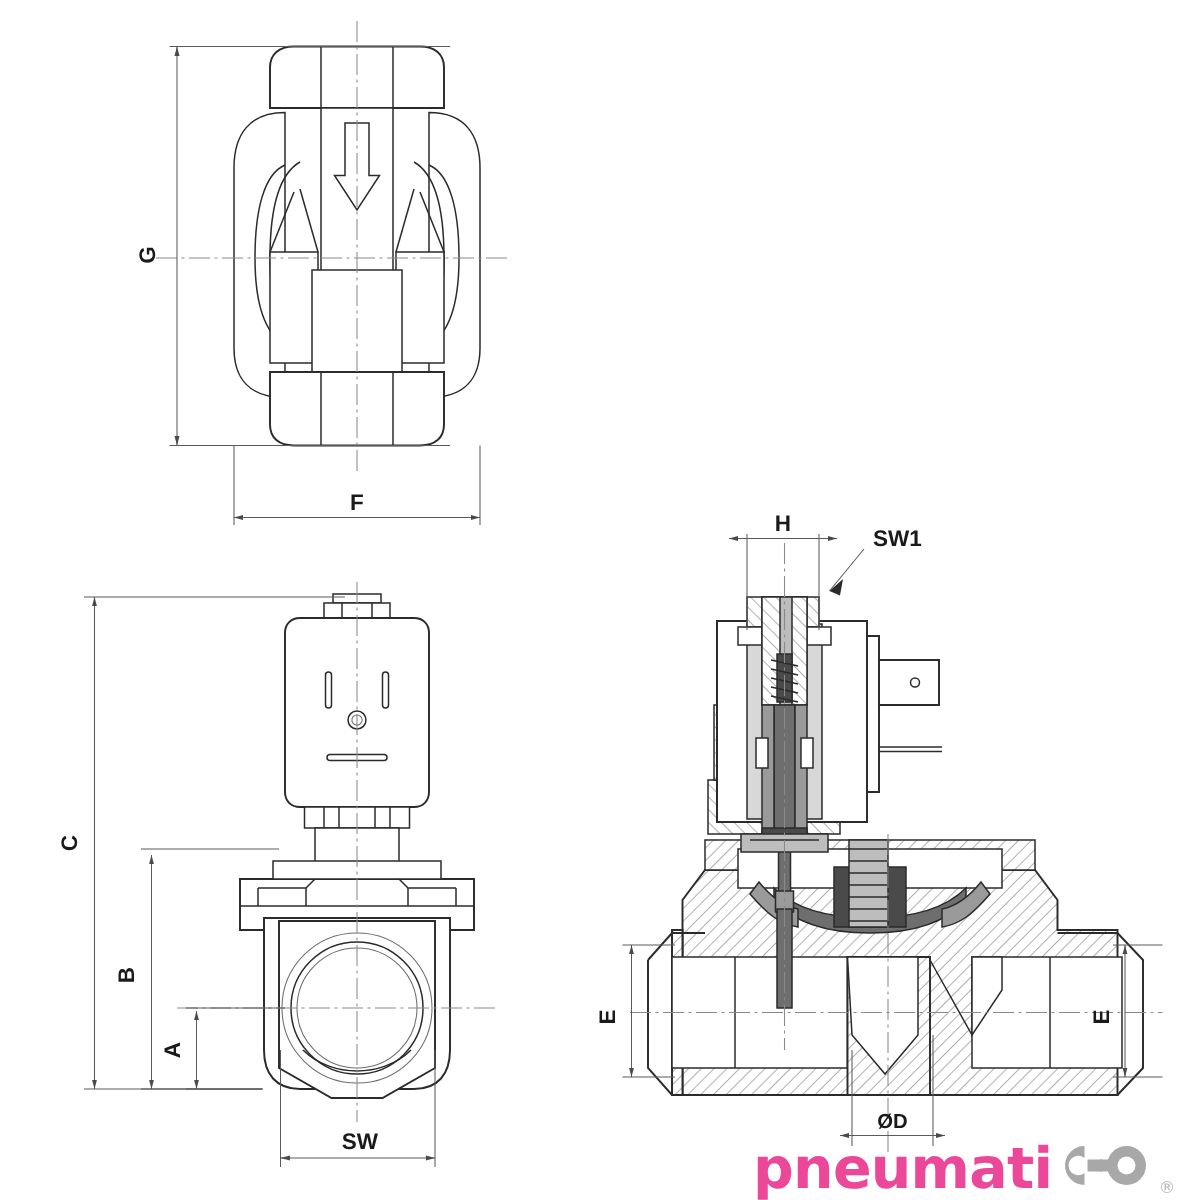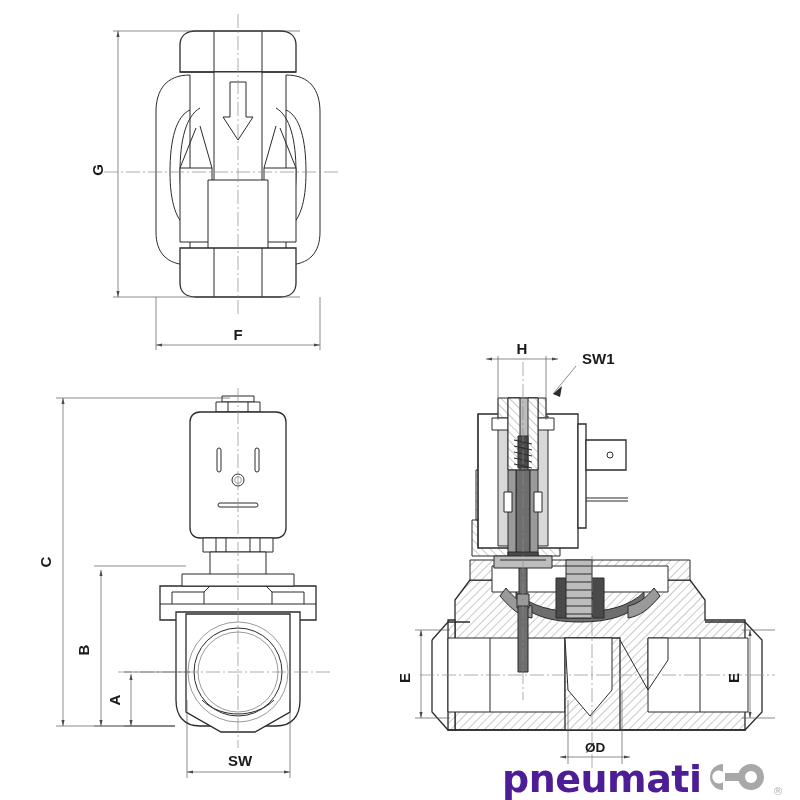--- a/index.html
+++ b/index.html
@@ -16,21 +16,21 @@
   .hatch-b{fill:url(#hatchB);}
   .gry1{fill:#d8d8d8;}
   .gry2{fill:#bdbdbd;}
   .gry3{fill:#9a9a9a;}
   .gry4{fill:#6e6e6e;}
   .gry5{fill:#4a4a4a;}
   .lbl{font-family:"Liberation Sans",sans-serif;font-size:15px;fill:#1a1a1a;font-weight:600;}
   .lbl-s{font-family:"Liberation Sans",sans-serif;font-size:13.5px;fill:#1a1a1a;font-weight:600;}
   #logo{position:absolute;left:502px;top:758px;height:40px;display:flex;align-items:flex-end;}
   .logo-word{font-family:"DejaVu Sans",sans-serif;font-size:38px;font-weight:700;letter-spacing:-0.5px;line-height:1;}
-  .logo-pink{color:#4c1d95;}
+  .logo-pink{color:#ec4899;}
   .logo-sup{font-family:"DejaVu Sans",sans-serif;font-size:11px;color:#b8b8b8;vertical-align:super;margin-left:2px;}
 </style>
 </head>
 <body>
 
 <div id="sheet">
 
   <svg width="800" height="800" viewBox="0 0 800 800">
     <defs>
       <pattern id="hatchA" width="6" height="6" patternTransform="rotate(45)" patternUnits="userSpaceOnUse">

